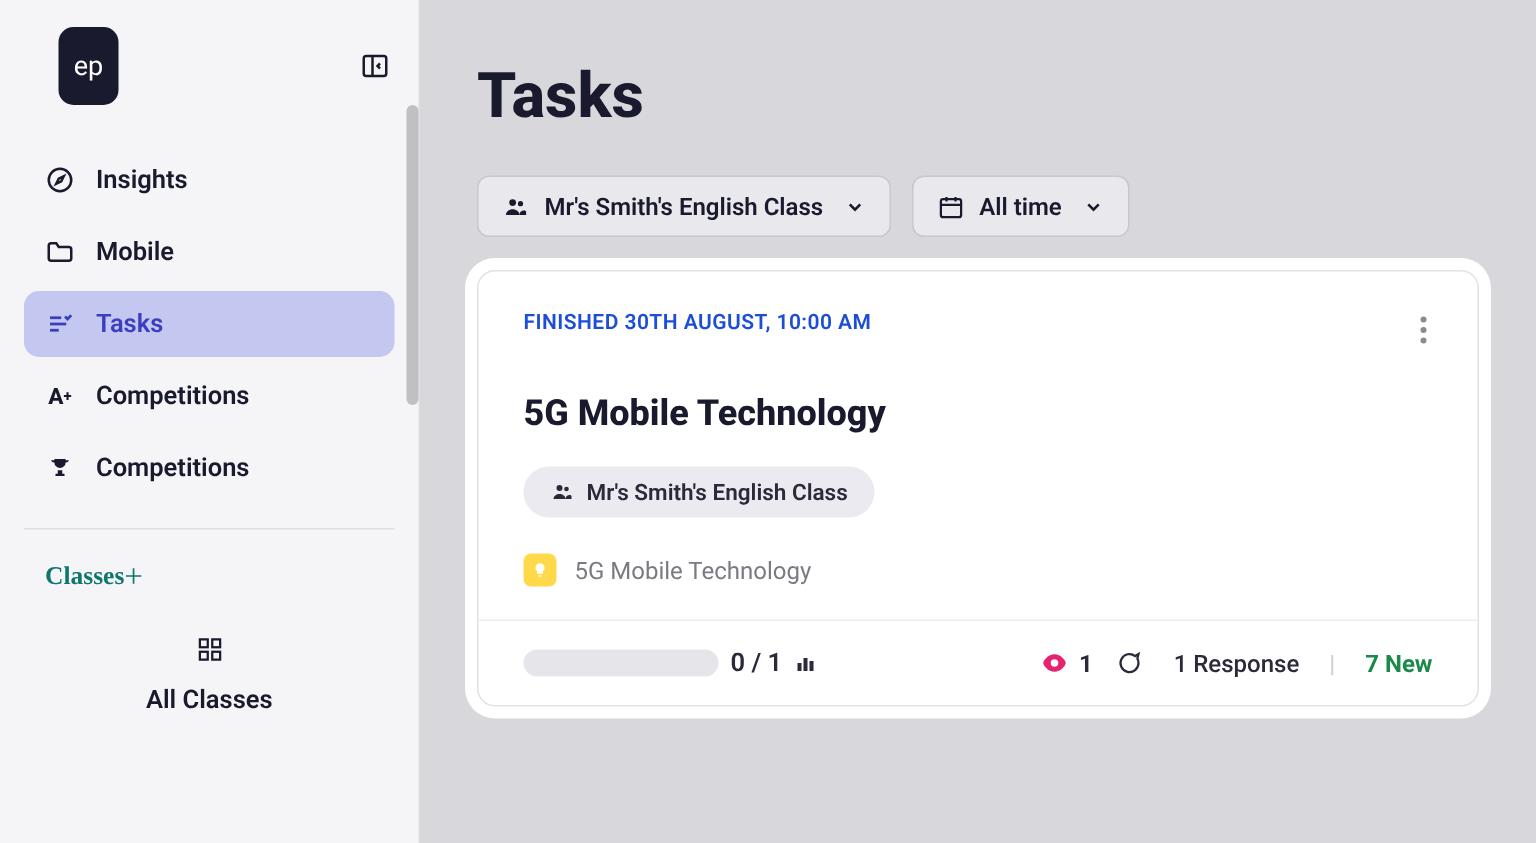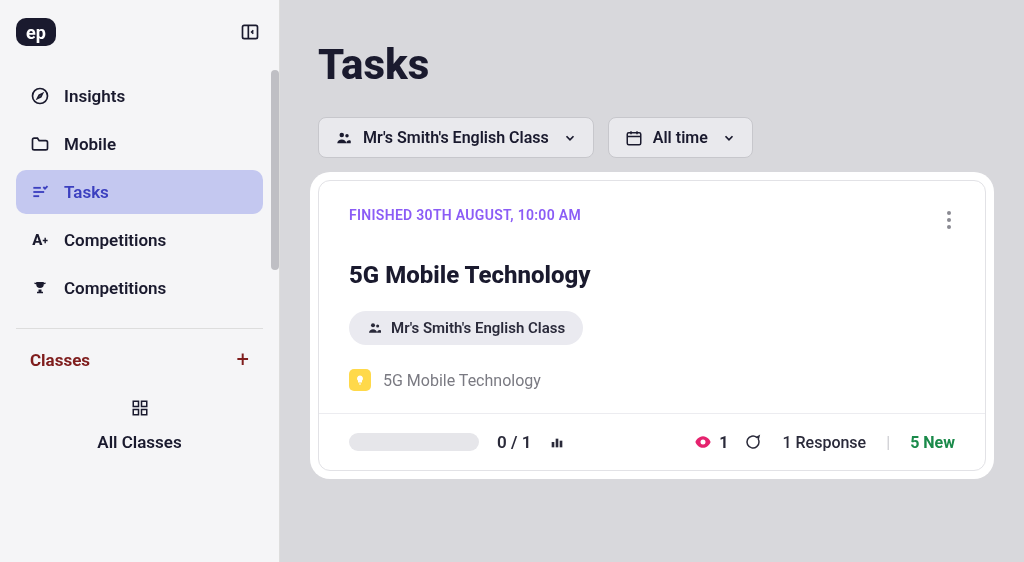--- a/index.html
+++ b/index.html
@@ -35,29 +35,30 @@
       border-radius: 4px;
     }
     .sidebar-header {
       display: flex;
       align-items: center;
       justify-content: space-between;
       margin-bottom: 28px;
     }
     .logo {
       width: 40px;
-      height: 28px;
+      height: 52px;
       background: #1a1a2e;
       border-radius: 10px;
       color: #fff;
       display: flex;
       align-items: center;
       justify-content: center;
-      font-weight: 700;
+      font-weight: 400;
       font-size: 18px;
+      margin-left: 23px;
     }
     .collapse-btn {
       width: 26px;
       height: 26px;
       display: flex;
       align-items: center;
       justify-content: center;
       cursor: pointer;
       color: #1a1a2e;
     }
@@ -85,25 +86,25 @@
       justify-content: center;
     }
     .sidebar-divider {
       height: 1px;
       background: #ddd;
       margin: 18px 0 10px 0;
     }
     .classes-header {
       display: flex;
       align-items: center;
-      justify-content: space-between;
       padding: 8px 14px;
       font-size: 17px;
       font-weight: 700;
-      color: #7f1d1d;
+      color: #0f766e;
+      font-family: Liberation Serif, serif;
     }
     .add-class {
       font-size: 22px;
       font-weight: 400;
       cursor: pointer;
     }
     .main {
       flex: 1;
       padding: 40px 38px 0 38px;
       overflow: hidden;
@@ -147,21 +148,21 @@
     }
     .card-meta-row {
       display: flex;
       align-items: flex-start;
       justify-content: space-between;
       margin-bottom: 28px;
     }
     .card-meta {
       font-size: 14px;
       font-weight: 600;
-      color: #8b5cf6;
+      color: #1d4ed8;
       letter-spacing: 0.3px;
     }
     .kebab {
       display: flex;
       flex-direction: column;
       gap: 3px;
       cursor: pointer;
       padding: 4px;
     }
     .kebab span {
@@ -208,21 +209,21 @@
     .card-footer {
       border-top: 1px solid #ececf0;
       padding: 18px 30px;
       display: flex;
       align-items: center;
       justify-content: space-between;
     }
     .progress-group {
       display: flex;
       align-items: center;
-      gap: 18px;
+      gap: 8px;
     }
     .progress-bar {
       width: 130px;
       height: 18px;
       background: #e6e6ea;
       border-radius: 9px;
     }
     .progress-text {
       font-size: 17px;
       font-weight: 600;
@@ -411,18 +412,18 @@
               <path d="M12 5c-5 0-9 5-9 7s4 7 9 7 9-5 9-7-4-7-9-7zm0 10a3 3 0 1 1 0-6 3 3 0 0 1 0 6z"></path>
             </svg>
           <span style="font-weight:700;color:#2a2a3a;">1</span>
         </div>
         <div class="response-group">
           <svg width="18" height="18" viewBox="0 0 24 24" fill="none" stroke="#2a2a3a" stroke-width="2">
               <path d="M20 12a8 8 0 1 1-3-6.2L20 4l-1 4a8 8 0 0 1 1 4z"></path>
             </svg>
           <span>1 Response</span>
           <span class="sep">|</span>
-          <span class="new-badge">5 New</span>
+          <span class="new-badge">7 New</span>
         </div>
       </div>
     </div>
   </div>
 </div>
 
 </body></html>

